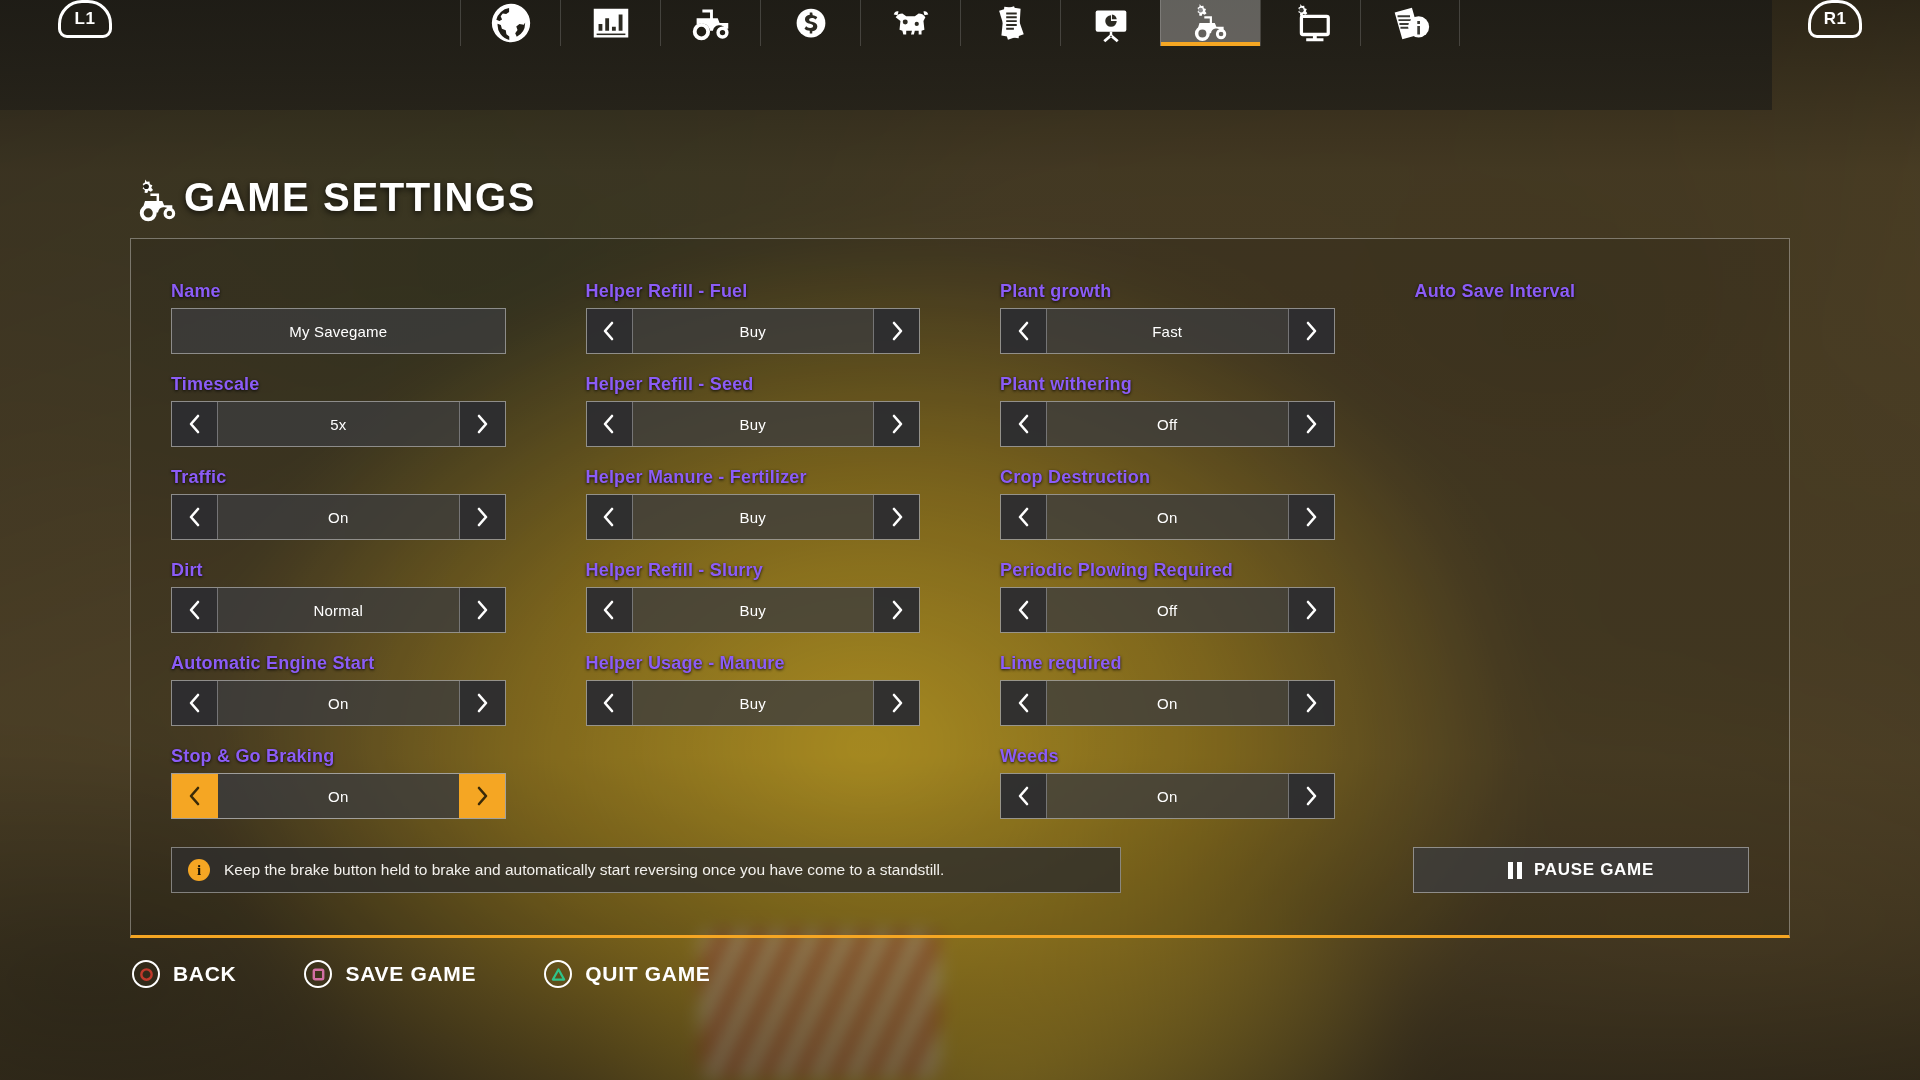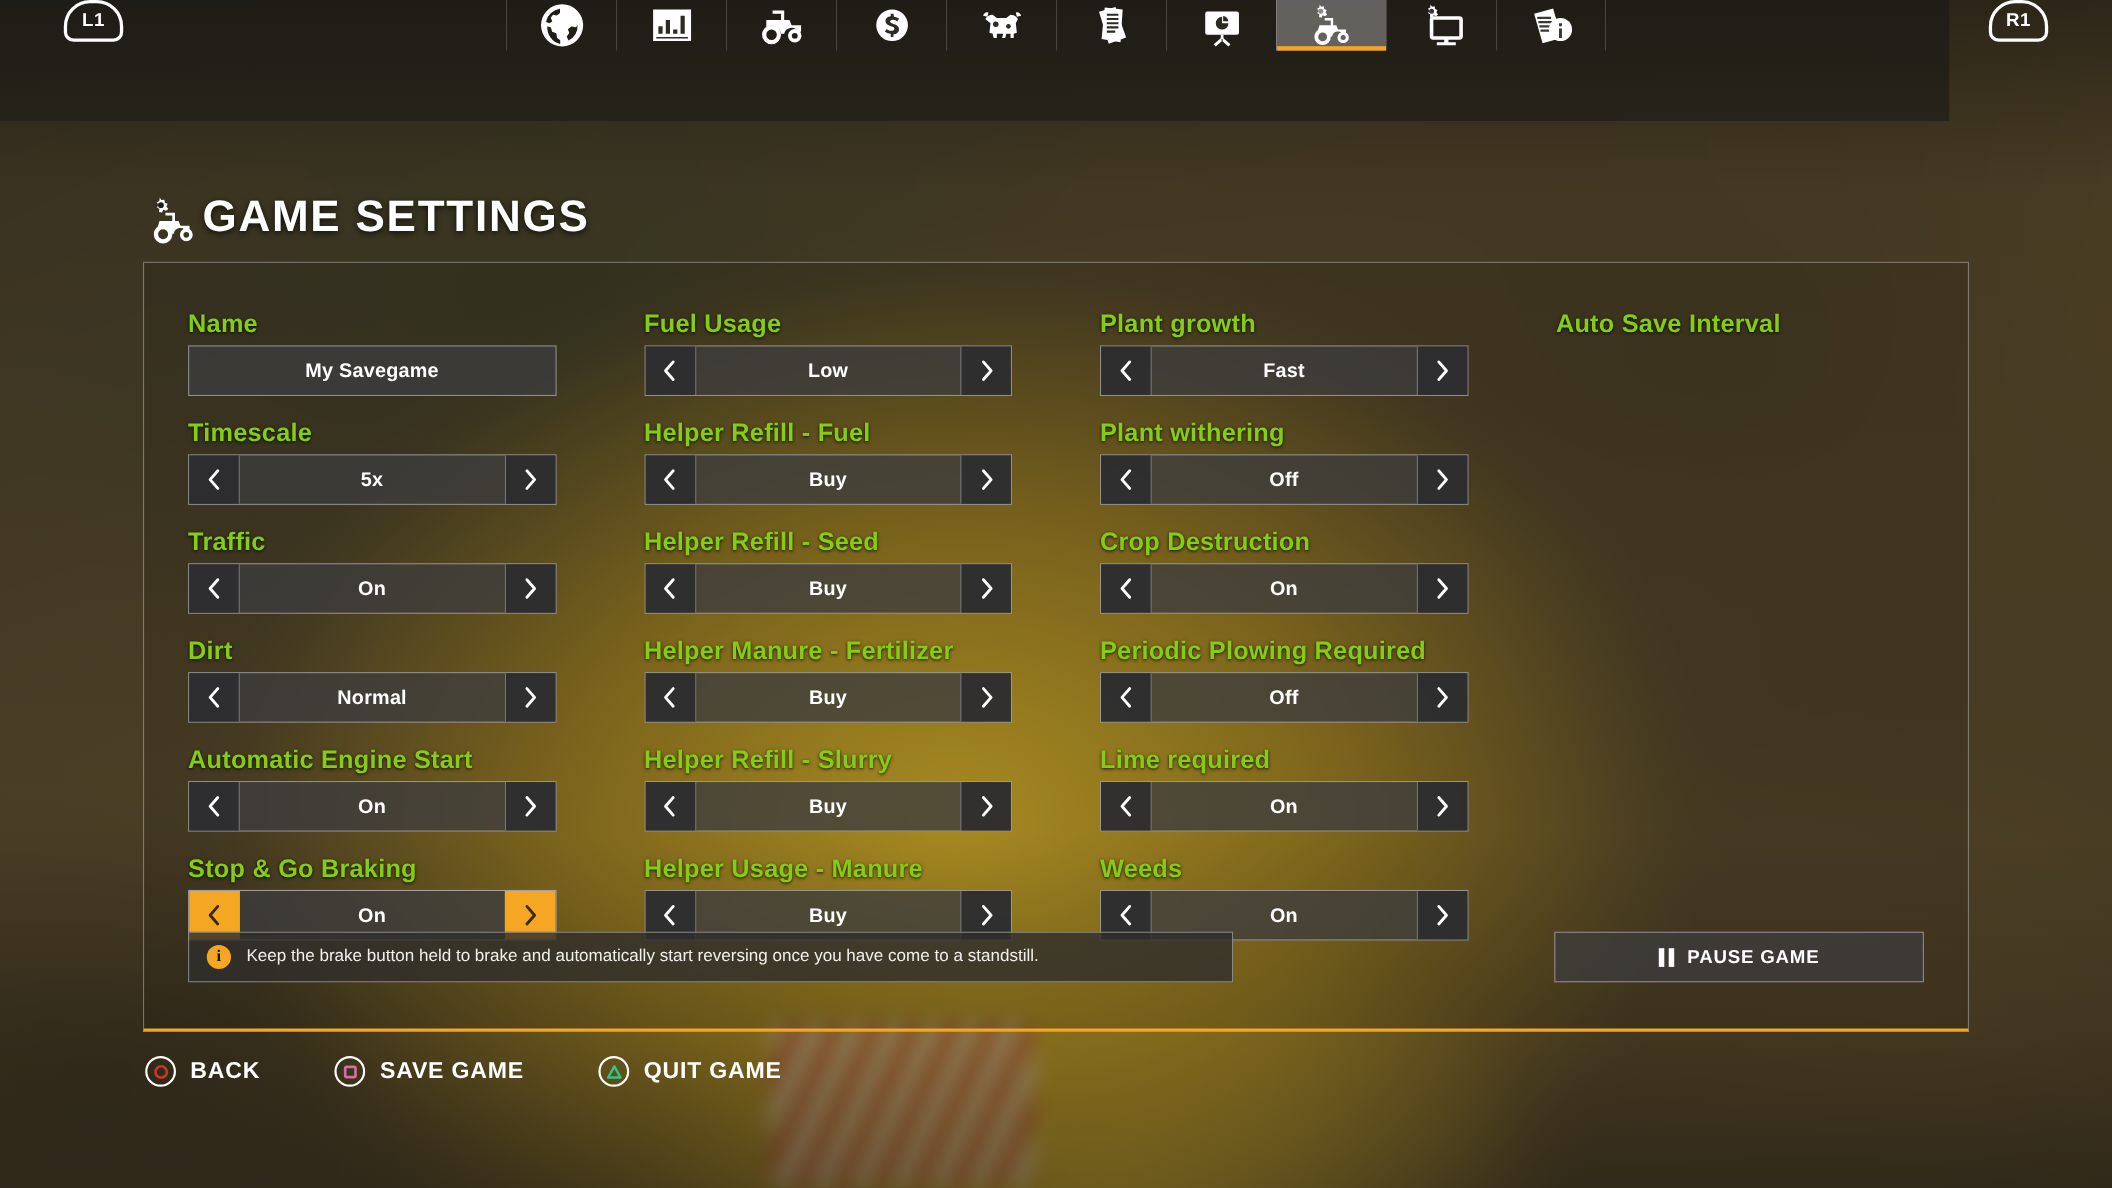--- a/index.html
+++ b/index.html
@@ -85,40 +85,40 @@
   #grid {
     position:absolute; left:0; top:0; width:100%; height:100%;
     padding:42px 40px 0 40px;
     display:grid; grid-template-columns:repeat(4,1fr); column-gap:80px;
     align-content:start;
   }
   .col { display:flex; flex-direction:column; }
 
   .setting { margin-bottom:20px; }
   .setting-label {
-    font-size:23px; font-weight:bold; color:#84cc16; margin-bottom:6px;
+    font-size:18px; font-weight:bold; color:#8b5cf6; margin-bottom:6px;
     text-shadow:0 1px 3px rgba(0,0,0,.85);
     letter-spacing:.2px;
   }
   .control {
     height:46px; display:flex; align-items:stretch;
     border:1px solid rgba(255,255,255,.42);
     background:rgba(60,60,62,.78);
   }
   .control .arrow {
     width:46px; flex:0 0 46px;
     display:flex; align-items:center; justify-content:center;
     background:rgba(44,44,46,.85);
     border-right:1px solid rgba(255,255,255,.34);
   }
   .control .arrow.right { border-right:none; border-left:1px solid rgba(255,255,255,.34); }
   .control .arrow svg { width:16px; height:24px; stroke:#fff; stroke-width:2.6; fill:none; stroke-linecap:round; stroke-linejoin:round; }
   .control .value {
     flex:1 1 auto; display:flex; align-items:center; justify-content:center;
-    font-size:18px; color:#fff; letter-spacing:.2px;font-weight:bold;
+    font-size:15px; color:#fff; letter-spacing:.2px;
   }
   
   .control.textfield { background:rgba(60,60,62,.78); }
   .control.textfield .value { justify-content:center; }
 
   
   .control.selected .arrow { background:#f5a623; border-color:#f5a623; }
   .control.selected .arrow svg { stroke:#3a2a08; }
   .control.selected { border-color:rgba(255,255,255,.5); }
 
@@ -386,36 +386,20 @@
             <div class="arrow right">
               <svg viewBox="0 0 16 24">
                 <polyline points="5,4 12,12 5,20"></polyline>
               </svg>
             </div>
           </div>
         </div>
       </div>
       <div class="col">
         <div class="setting">
-          <div class="setting-label">Fuel Usage</div>
-          <div class="control">
-            <div class="arrow left">
-              <svg viewBox="0 0 16 24">
-                <polyline points="11,4 4,12 11,20"></polyline>
-              </svg>
-            </div>
-            <div class="value">Low</div>
-            <div class="arrow right">
-              <svg viewBox="0 0 16 24">
-                <polyline points="5,4 12,12 5,20"></polyline>
-              </svg>
-            </div>
-          </div>
-        </div>
-        <div class="setting">
           <div class="setting-label">Helper Refill - Fuel</div>
           <div class="control">
             <div class="arrow left">
               <svg viewBox="0 0 16 24">
                 <polyline points="11,4 4,12 11,20"></polyline>
               </svg>
             </div>
             <div class="value">Buy</div>
             <div class="arrow right">
               <svg viewBox="0 0 16 24">

